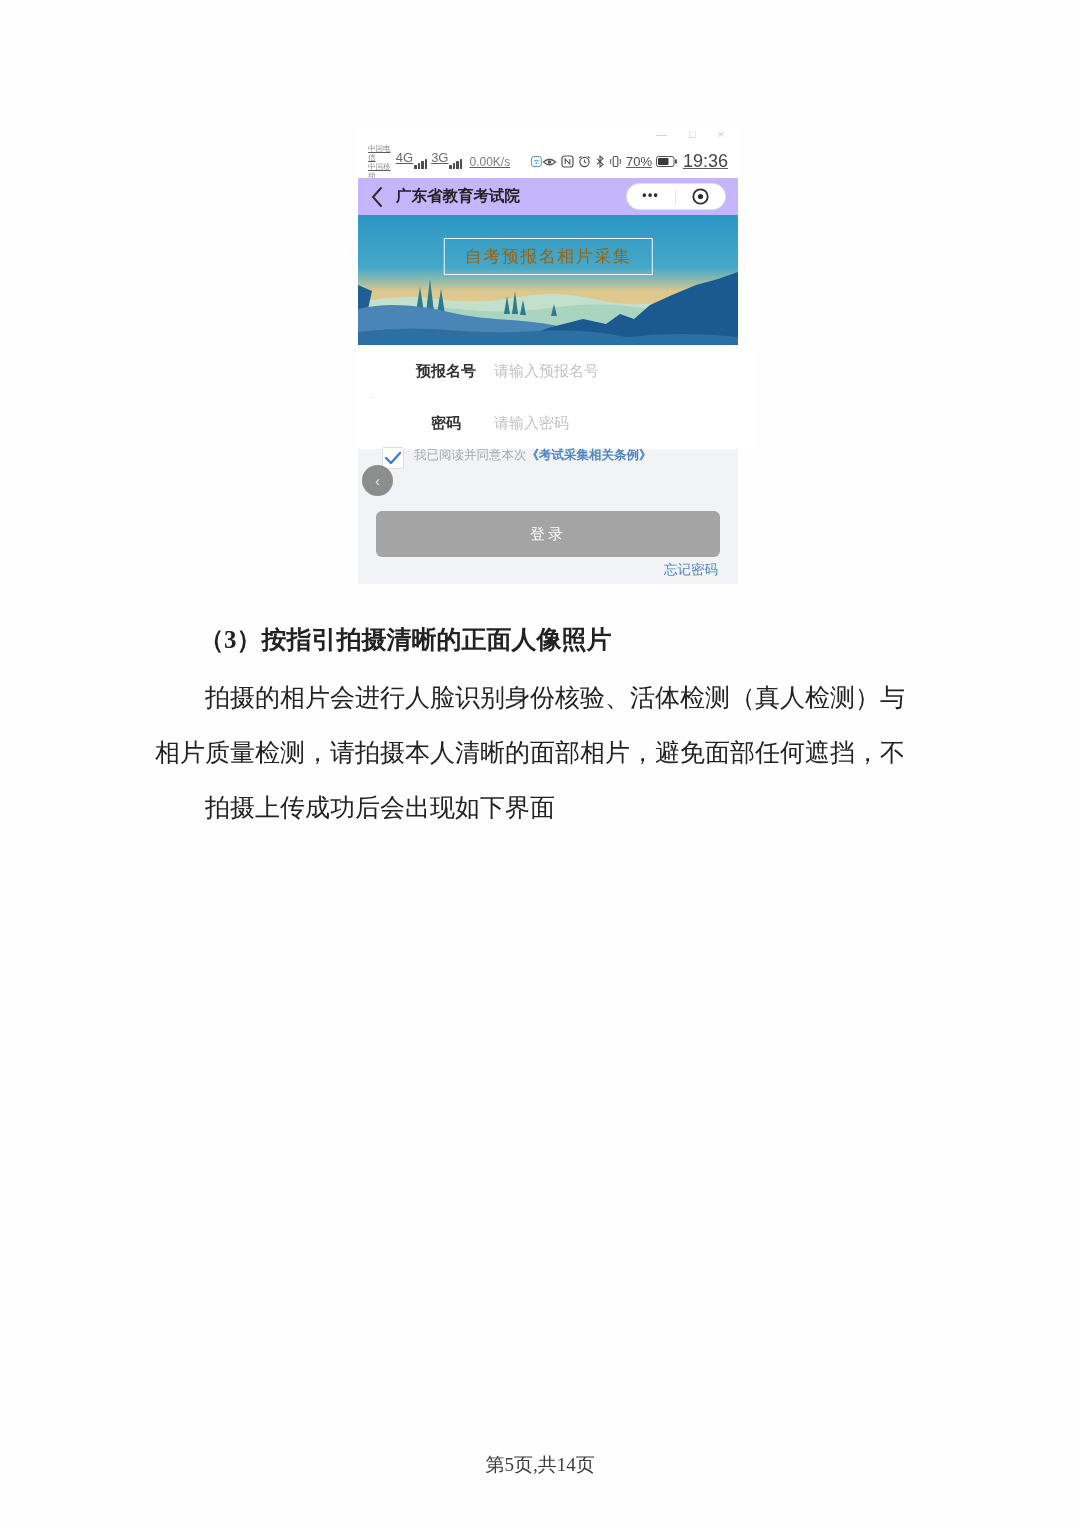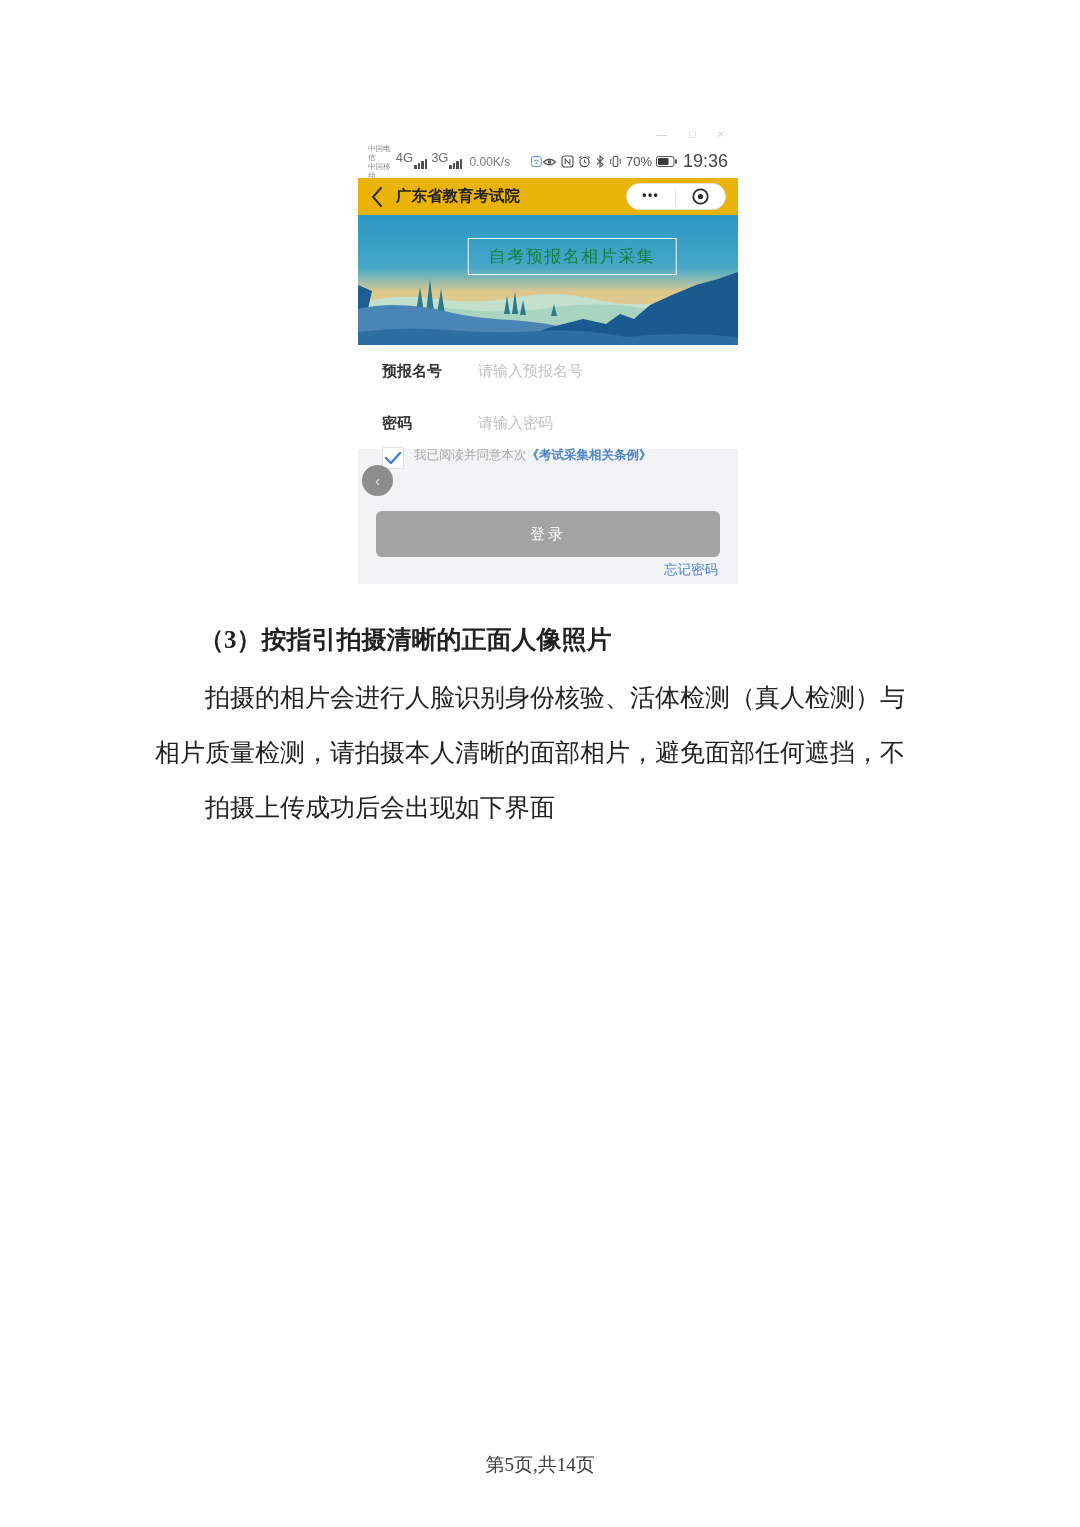--- a/index.html
+++ b/index.html
@@ -9,52 +9,52 @@
 
   
   .phone { position:absolute; left:358px; top:123px; width:380px; height:461px; background:#ffffff; }
 
   .winbar { position:absolute; left:0; top:0; width:100%; height:22px; display:flex;
             justify-content:flex-end; align-items:center; gap:22px; padding-right:14px;
             color:#c9c9c9; font-size:11px; }
   .winbar span { line-height:1; }
 
   .statusbar { position:absolute; left:0; top:22px; width:100%; height:33px; display:flex;
-               align-items:center; padding:0 10px; color:#5c5c5c; }
+               align-items:center; padding:0 10px; color:#5c5c5c;text-decoration:underline; }
   .carriers { display:flex; flex-direction:column; font-size:7.5px; color:#8a8a8a; line-height:9px; margin-right:3px; }
   .sigclu { display:flex; align-items:flex-end; margin-right:4px; }
   .netlbl { font-size:13px; color:#6b6b6b; margin-right:1px; transform:translateY(-4px); }
   .bars { display:flex; align-items:flex-end; gap:1px; }
   .bars i { display:block; width:2.5px; background:#4d4d4d; border-radius:.5px; }
   .bars i:nth-child(1){height:4px;} .bars i:nth-child(2){height:6px;}
   .bars i:nth-child(3){height:8px;} .bars i:nth-child(4){height:10px;}
   .speed { font-size:12px; color:#7d7d7d; margin:0 21px 0 3px; }
   .neticon { width:13px; height:13px; }
   .sb-right { margin-left:auto; display:flex; align-items:center; gap:4px; }
   .sb-right svg { display:block; }
   .pct { font-size:13px; color:#4e4e4e; }
   .time { font-size:18px; color:#444; margin-left:2px; }
 
   .navbar { position:absolute; left:0; top:55px; width:100%; height:37px; display:flex;
-            align-items:center; padding:0 12px; background:#eab308; }
+            align-items:center; padding:0 12px; background:#c4b5fd; }
   .back-chevron { width:16px; height:26px; display:flex; align-items:center; }
   .nav-title { font-size:15.5px; font-weight:600; color:#222; margin-left:10px; }
   .capsule { margin-left:auto; width:100px; height:27px; border:1px solid #e3e3e3; border-radius:14px;
              background:#fff; display:flex; align-items:center; justify-content:space-evenly; }
   .cap-dots { font-size:12px; font-weight:700; color:#2b2b2b; letter-spacing:1.5px; line-height:1; transform:translateY(-2px); }
   .cap-div { width:1px; height:16px; background:#e4e4e4; }
 
   .banner { position:absolute; left:0; top:92px; width:380px; height:130px; overflow:hidden; }
   .banner svg { position:absolute; left:0; top:0; }
   .banner-box { position:absolute; left:50%; top:23px; transform:translateX(-50%);
                 border:1.5px solid rgba(255,255,255,.92); padding:6px 20px;
-                color:#15803d; font-size:17px; letter-spacing:1.5px; white-space:nowrap;margin-left:24px; }
-
-  .field-row { position:absolute; left:0; width:100%; height:52px; display:flex; align-items:center;
-               padding-left:24px; background:#fff; }
+                color:#a16207; font-size:17px; letter-spacing:1.5px; white-space:nowrap; }
+
+  .field-row { position:absolute; left:16px; width:100%; height:52px; display:flex; align-items:center;
+               padding-left:24px; background:#fff;text-align:center; }
   .field-row.r1 { top:222px; }
   .field-row.r2 { top:274px; }
   .field-div { position:absolute; left:12px; right:0; top:274px; height:1px; background:#ececec; }
   .f-label { width:96px; font-size:15px; font-weight:600; color:#333; }
   .f-ph { font-size:15px; color:#c2c2c2; }
 
   .graysec { position:absolute; left:0; top:326px; width:100%; height:135px; background:#f2f3f5; }
   .agree { position:absolute; left:24px; top:324px; display:flex; align-items:flex-start; }
   .checkbox { width:22px; height:22px; background:#fff; border:1px solid #e0e0e0; border-radius:2px;
               display:flex; align-items:center; justify-content:center; }

